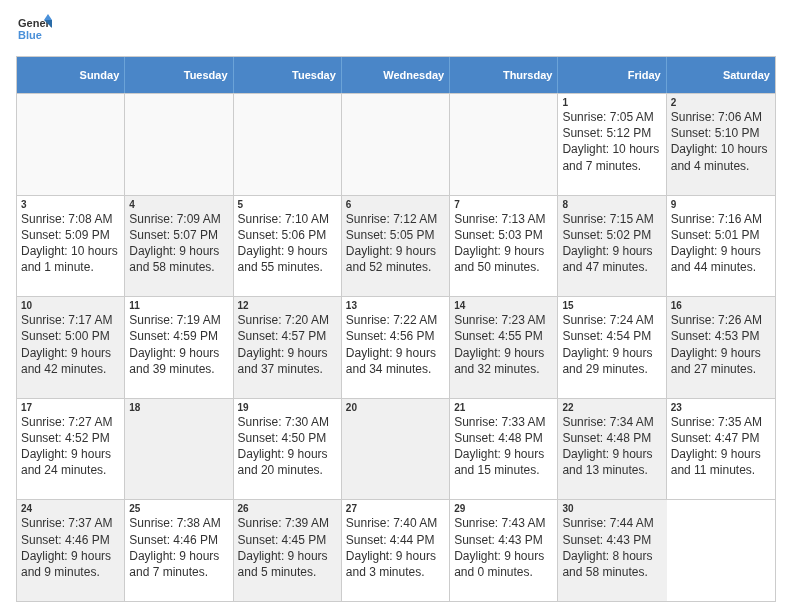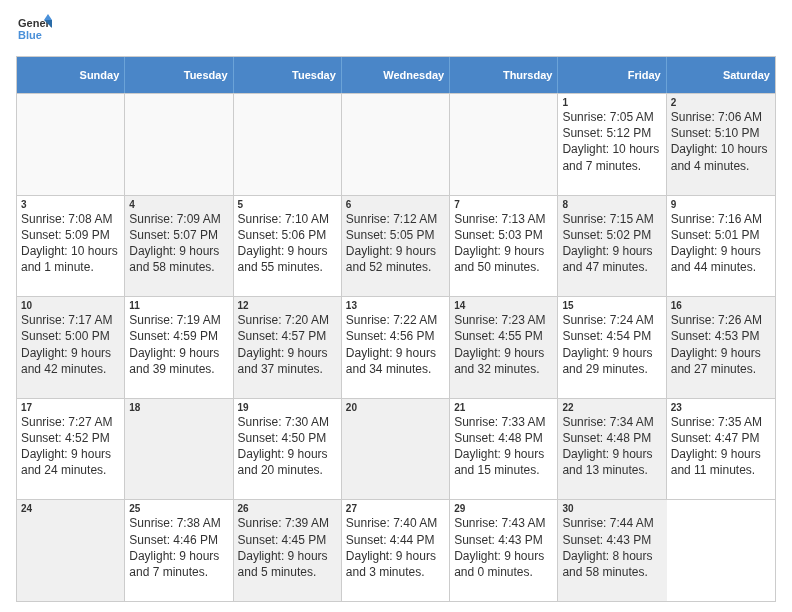--- a/index.html
+++ b/index.html
@@ -265,20 +265,23 @@
           <div class="day-cell">
             <div class="day-num">23</div>
             <div class="day-info">Sunrise: 7:35 AM
 Sunset: 4:47 PM
 Daylight: 9 hours and 11 minutes.</div>
           </div>
         </div>
         <div class="week-row">
           <div class="day-cell shaded">
             <div class="day-num">24</div>
+            <div class="day-info">Sunrise: 7:37 AM
+Sunset: 4:46 PM
+Daylight: 9 hours and 9 minutes.</div>
           </div>
           <div class="day-cell">
             <div class="day-num">25</div>
             <div class="day-info">Sunrise: 7:38 AM
 Sunset: 4:46 PM
 Daylight: 9 hours and 7 minutes.</div>
           </div>
           <div class="day-cell shaded">
             <div class="day-num">26</div>
             <div class="day-info">Sunrise: 7:39 AM

